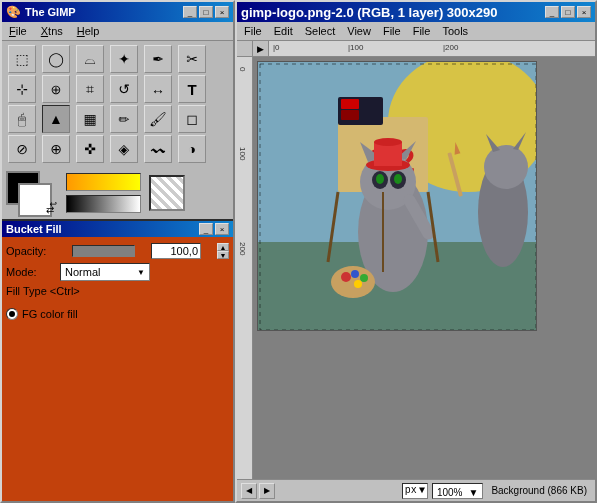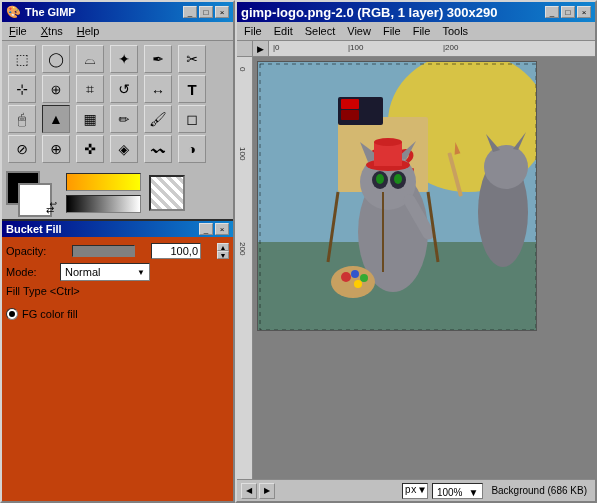--- a/index.html
+++ b/index.html
@@ -657,15 +657,15 @@
     </div>
     <span class="coord-display"></span>
     <div class="unit-select">
       <span>px</span>
       <span>▼</span>
     </div>
     <div class="zoom-select">
       <span>100%</span>
       <span>▼</span>
     </div>
-    <span class="bg-info">Background (686 KB)</span>
+    <span class="bg-info">Background (866 KB)</span>
   </div>
 </div>
 
 </body></html>

